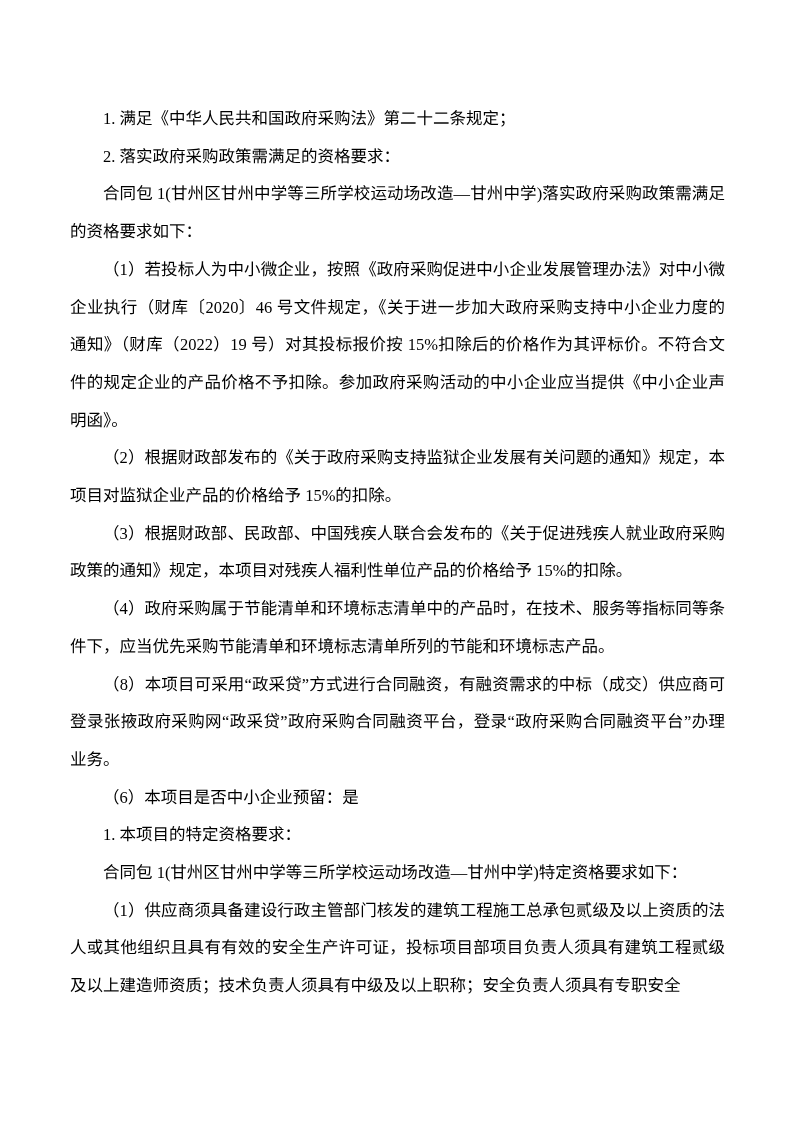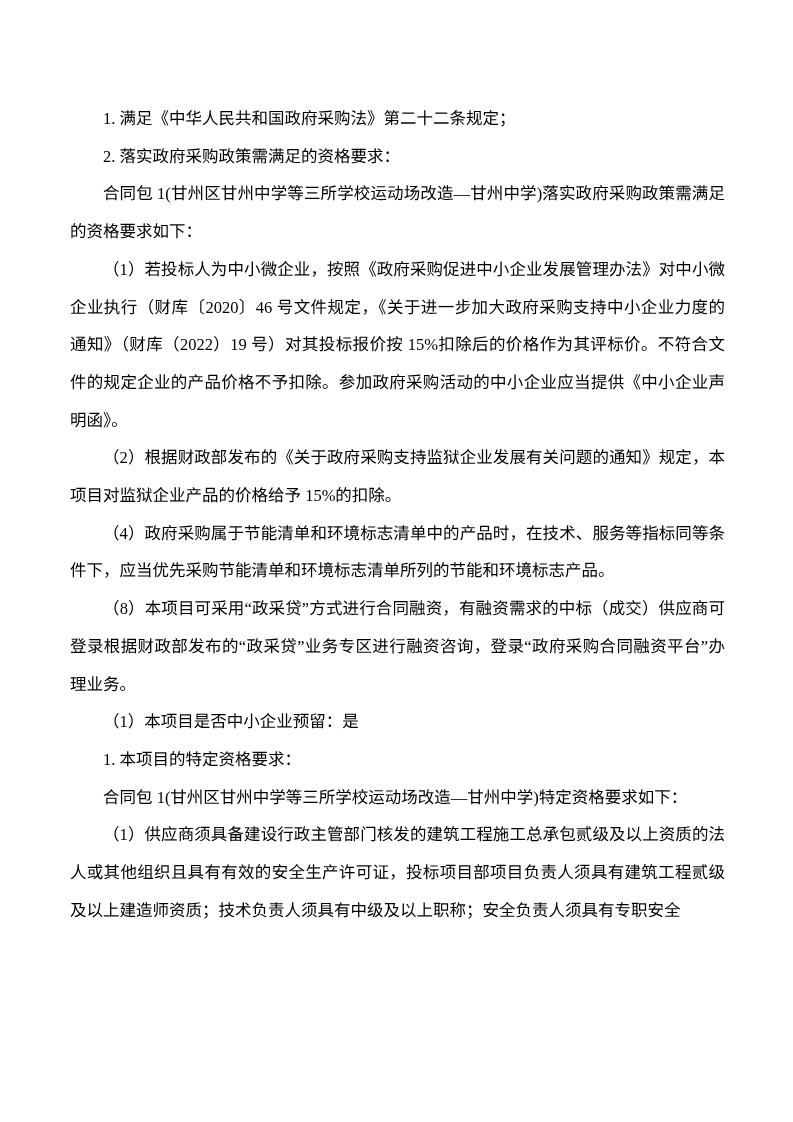--- a/index.html
+++ b/index.html
@@ -46,28 +46,29 @@
     <p class="para">1. 满足《中华人民共和国政府采购法》第二十二条规定；</p>
 
     <p class="para">2. 落实政府采购政策需满足的资格要求：</p>
 
     <p class="para">合同包 1(甘州区甘州中学等三所学校运动场改造—甘州中学)落实政府采购政策需满足的资格要求如下：</p>
 
     <p class="para">（1）若投标人为中小微企业，按照《政府采购促进中小企业发展管理办法》对中小微企业执行（财库〔2020〕46 号文件规定，《关于进一步加大政府采购支持中小企业力度的通知》（财库（2022）19 号）对其投标报价按 15%扣除后的价格作为其评标价。不符合文件的规定企业的产品价格不予扣除。参加政府采购活动的中小企业应当提供《中小企业声明函》。</p>
 
     <p class="para">（2）根据财政部发布的《关于政府采购支持监狱企业发展有关问题的通知》规定，本项目对监狱企业产品的价格给予 15%的扣除。</p>
 
+    <p class="para">（3）根据财政部、民政部、中国残疾人联合会发布的《关于促进残疾人就业政府采购政策的通知》规定，本项目对残疾人福利性单位产品的价格给予 15%的扣除。</p>
 
     <p class="para">（4）政府采购属于节能清单和环境标志清单中的产品时，在技术、服务等指标同等条件下，应当优先采购节能清单和环境标志清单所列的节能和环境标志产品。</p>
 
     <p class="para">
-      <span>（8）本项目可采用“政采贷”方式进行合同融资，有融资需求的中标（成交）供应商可</span><span class="u">登录</span><span>根据财政部发布的“政采贷”业务专区进行融资咨询，</span><span class="u">登录</span><span>“政府采购合同融资平台”办理业务。</span>
+      <span>（8）本项目可采用“政采贷”方式进行合同融资，有融资需求的中标（成交）供应商可</span><span class="u">登录</span><span>张掖政府采购网“政采贷”政府采购合同融资平台，</span><span class="u">登录</span><span>“政府采购合同融资平台”办理业务。</span>
     </p>
 
-    <p class="para">（1）本项目是否中小企业预留：是</p>
+    <p class="para">（6）本项目是否中小企业预留：是</p>
 
     <p class="para">1. 本项目的特定资格要求：</p>
 
     <p class="para">合同包 1(甘州区甘州中学等三所学校运动场改造—甘州中学)特定资格要求如下：</p>
 
     <p class="para">（1）供应商须具备建设行政主管部门核发的建筑工程施工总承包贰级及以上资质的法人或其他组织且具有有效的安全生产许可证，投标项目部项目负责人须具有建筑工程贰级及以上建造师资质；技术负责人须具有中级及以上职称；安全负责人须具有专职安全</p>
 
   </div>
 </div>
 

